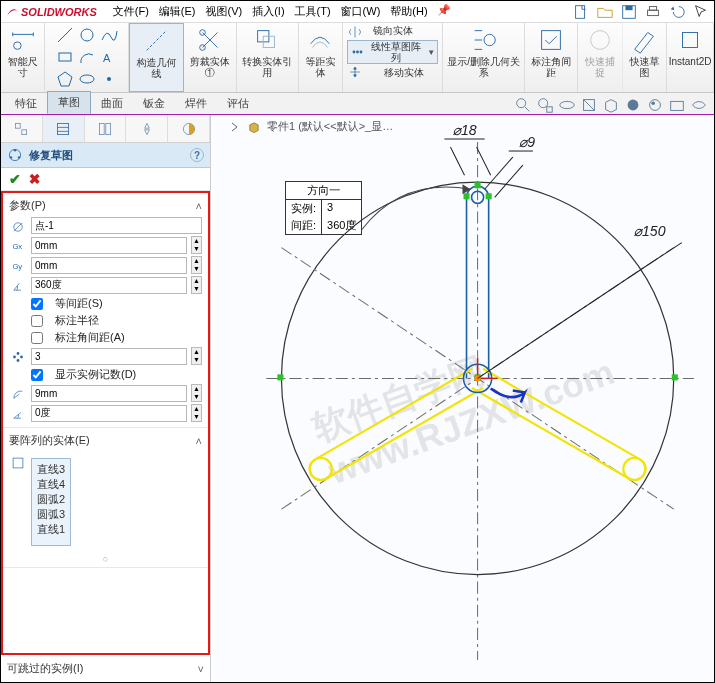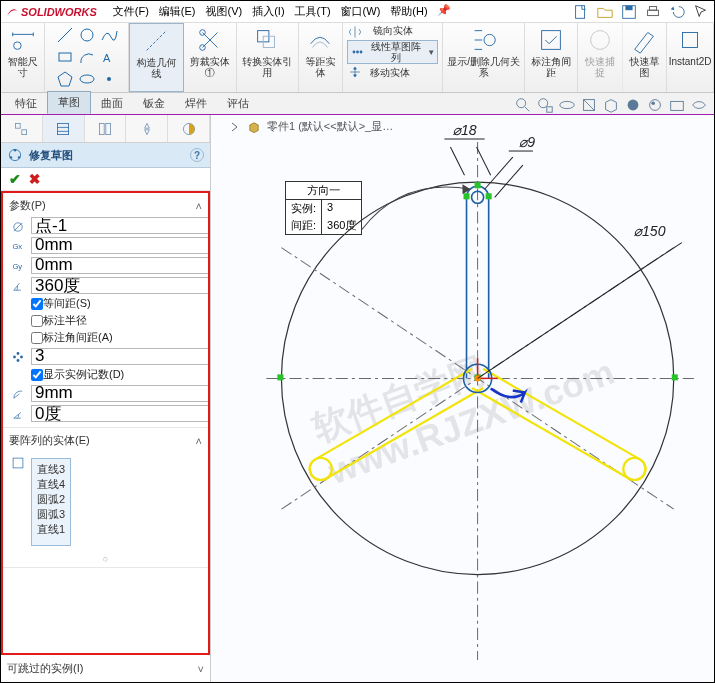--- a/index.html
+++ b/index.html
@@ -33,24 +33,24 @@
   .pmgr-head .q{margin-left:auto;color:#3a72a6;font-weight:bold;border:1px solid #9bb9d3;border-radius:8px;width:14px;height:14px;display:flex;align-items:center;justify-content:center;font-size:10px;}
   .okrow{display:flex;gap:8px;padding:3px 8px;border-bottom:1px solid #e6e6e6;}
   .okrow .ok{color:#1c8a1c;font-size:14px;font-weight:bold;}
   .okrow .no{color:#cc1e1e;font-size:14px;font-weight:bold;}
   .pscroll{flex:1;overflow:auto;border:2px solid #e21a1a;border-top:2px solid #e21a1a;}
   .sec{border-bottom:1px solid #e8e8e8;padding:3px 6px;}
   .sec .shead{display:flex;align-items:center;gap:4px;color:#333;padding:2px 0;}
   .shead .chev{color:#666;}
   .field{display:flex;align-items:center;gap:4px;margin:2px 0;}
   .field .fic{width:18px;height:16px;color:#2a4d7c;display:flex;align-items:flex-end;justify-content:center;flex-shrink:0;}
-  .field input[type=text]{flex:1;border:1px solid #b8b8b8;padding:1px 3px;height:17px;font-size:17px;}
+  .field input[type=text]{flex:1;border:1px solid #b8b8b8;padding:1px 3px;height:17px;font-size:10px;}
   .field .spin{width:11px;display:flex;flex-direction:column;border:1px solid #b9b9b9;}
   .field .spin div{height:8px;font-size:7px;line-height:7px;text-align:center;background:#f0f0f0;}
-  .chk{display:flex;align-items:center;gap:0;margin:2px 0 2px 22px;font-size:11px;color:#222;}
+  .chk{display:flex;align-items:center;gap:12px;margin:2px 0 2px 22px;font-size:11px;color:#222;}
   .chk input{width:12px;height:12px;}
   .listbox{border:1px solid #9bbbd8;background:#eaf3fb;padding:3px 4px;min-height:88px;margin:6px 0;}
   .listbox div{color:#333;padding:0 1px;}
   .skip{padding:6px;color:#333;display:flex;align-items:center;}
   .canvas{flex:1;position:relative;background:#fafcff;}
   .bc{position:absolute;top:4px;left:18px;display:flex;align-items:center;gap:6px;font-size:11px;color:#555;}
   .bc .arr{width:12px;height:12px;color:#6b6b6b;}
   .tooltip{position:absolute;top:66px;left:74px;border:1px solid #333;background:#fff;}
   .tooltip .th{border-bottom:1px solid #333;padding:1px 6px;text-align:center;}
   .tooltip .tr{display:flex;}
@@ -184,21 +184,21 @@
       </div>
     <div style="display:flex;align-items:center;gap:3px;background:#e7eef6;border:1px solid #9ab6cf;padding:0 2px">
         <svg width="16" height="14" viewBox="0 0 20 20">
           <circle cx="5" cy="10" r="2" fill="#2a6aa7"></circle>
           <circle cx="10" cy="10" r="2" fill="#2a6aa7"></circle>
           <circle cx="15" cy="10" r="2" fill="#2a6aa7"></circle>
         </svg>
         <span class="lbl">线性草图阵列</span>
         <span style="font-size:8px;color:#555">▼</span>
       </div>
-    <div style="display:flex;align-items:center;gap:7px">
+    <div style="display:flex;align-items:center;gap:21px">
         <svg width="16" height="14" viewBox="0 0 20 20">
           <path d="M10 3v14M3 10h14M10 3l-2 3h4zM10 17l-2-3h4z" stroke="#2a6aa7" fill="#2a6aa7"></path>
         </svg>
         <span class="lbl">移动实体</span>
       </div>
   </div>
   <div class="rgrp">
     <svg class="big" viewBox="0 0 32 32">
         <path d="M6 6h8M6 16h8M6 26h8" stroke="#2a6aa7"></path>
         <circle cx="22" cy="16" r="6" fill="none" stroke="#2a6aa7"></circle>

